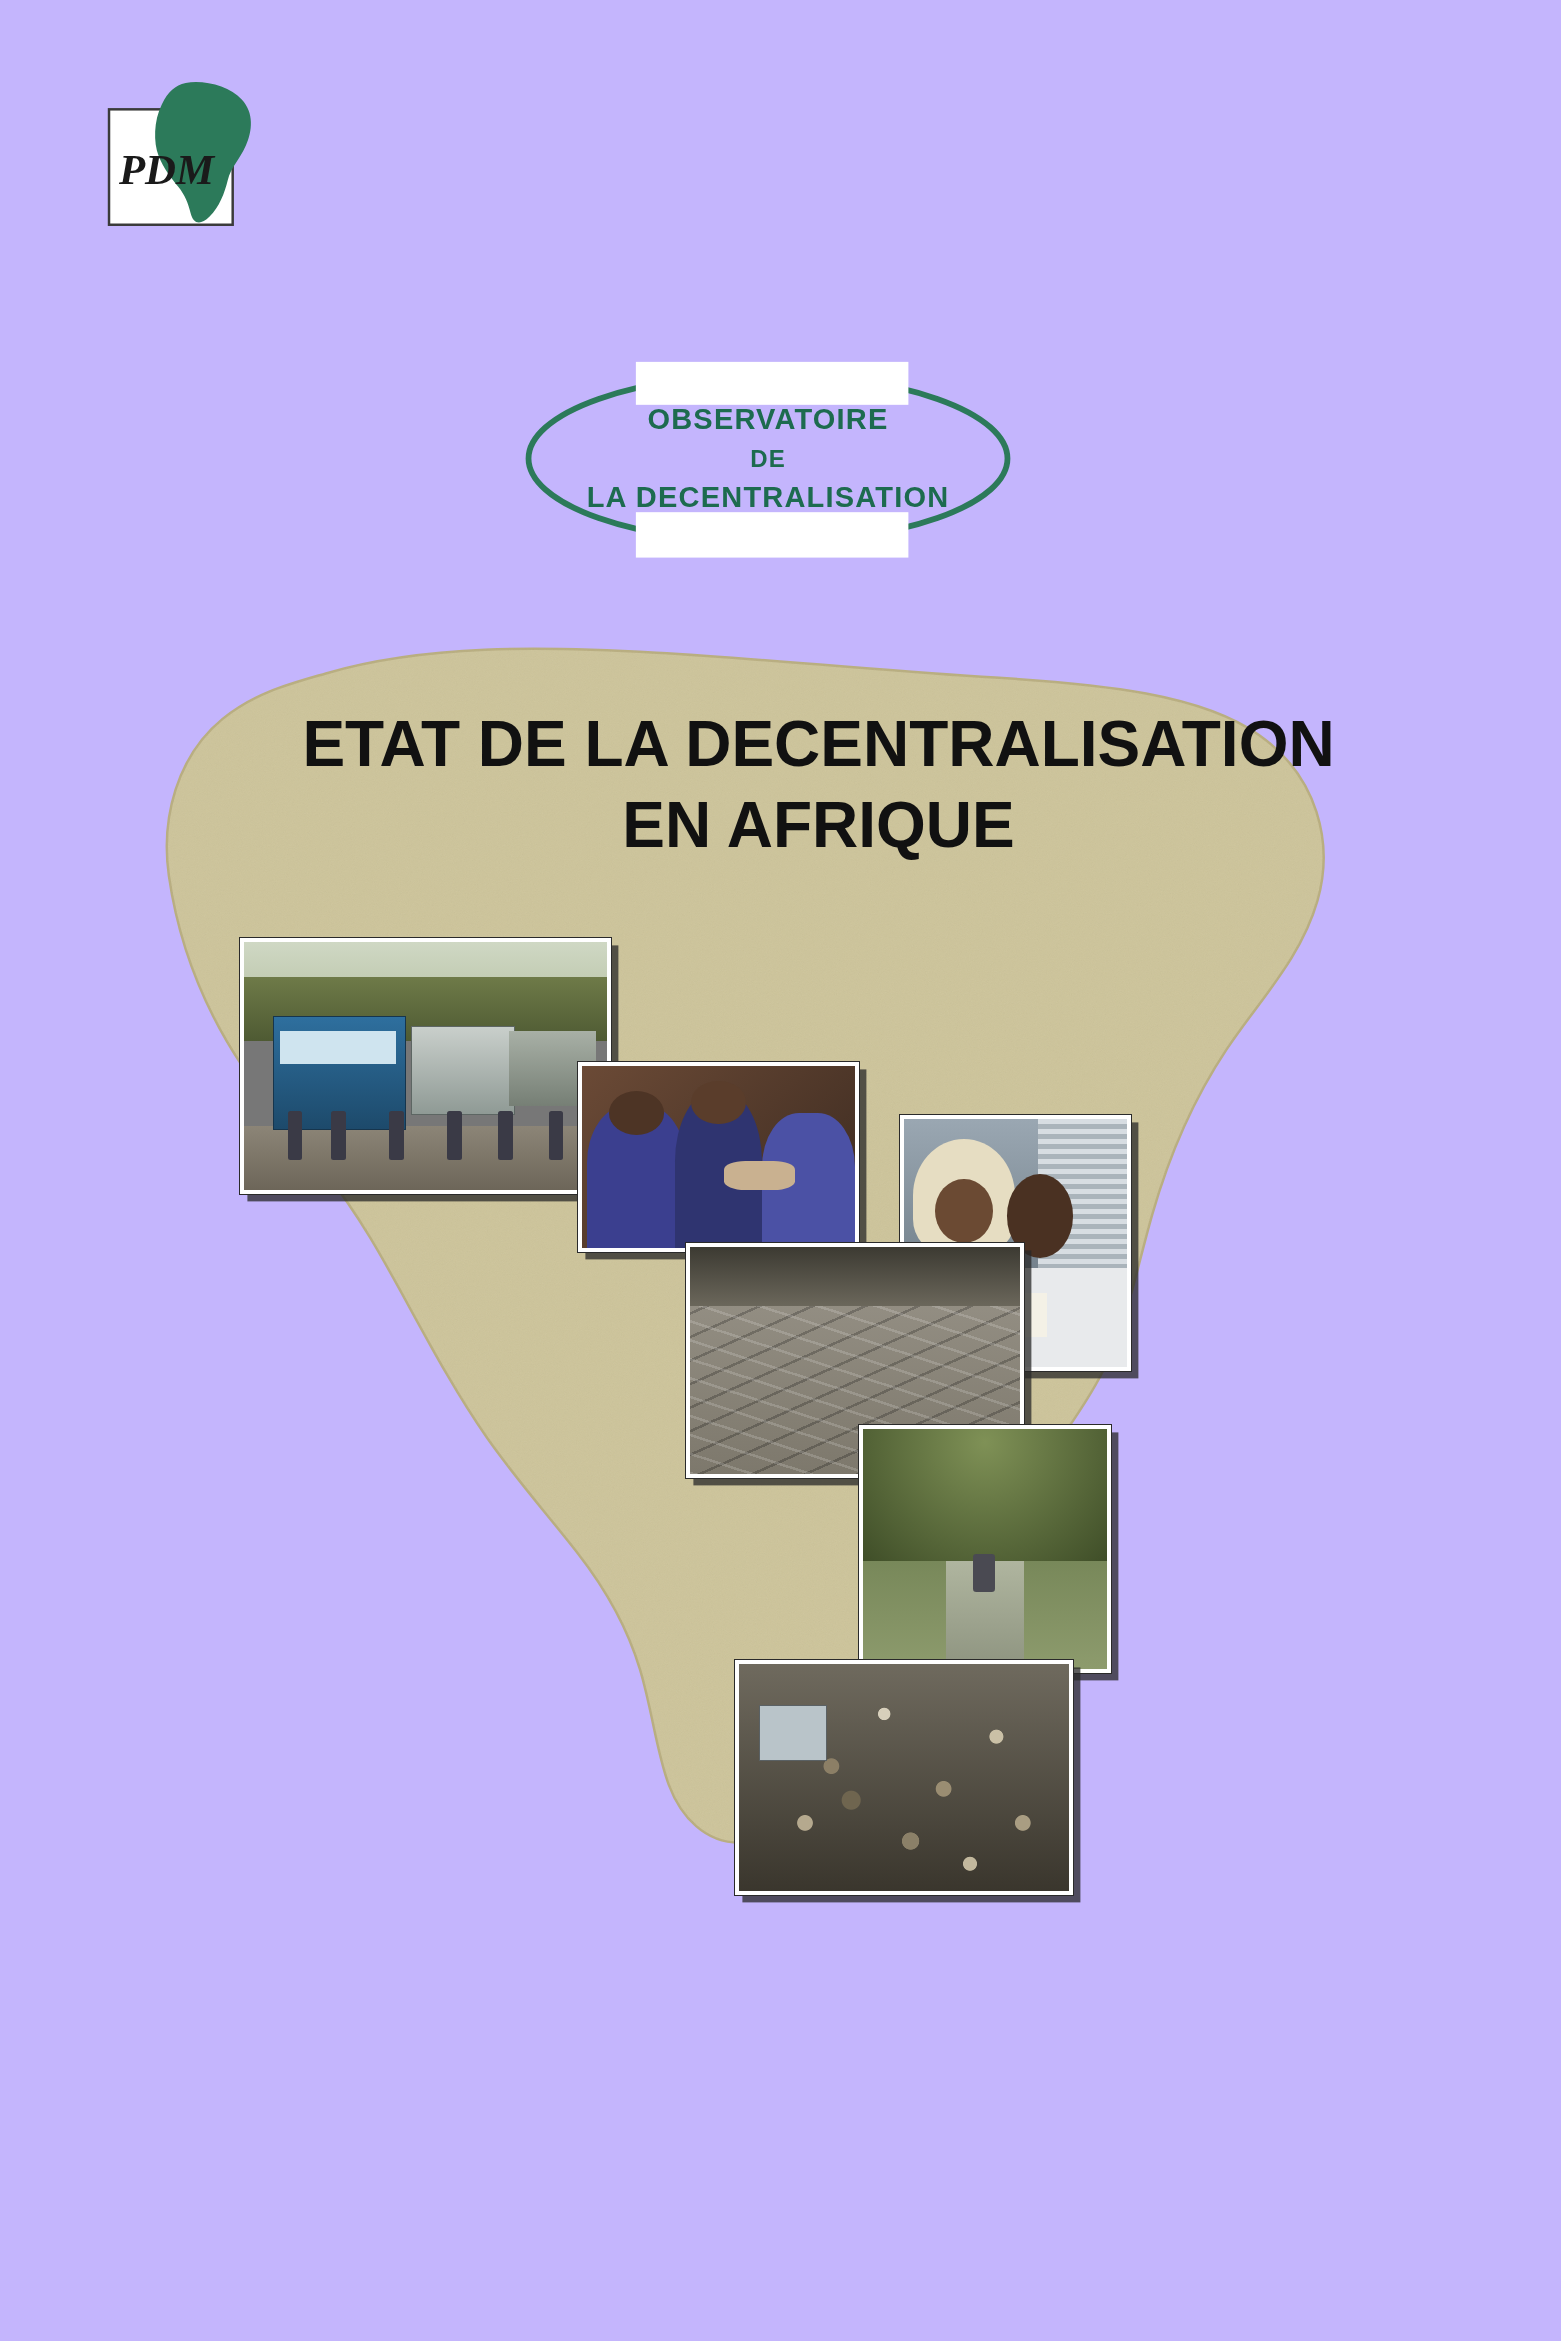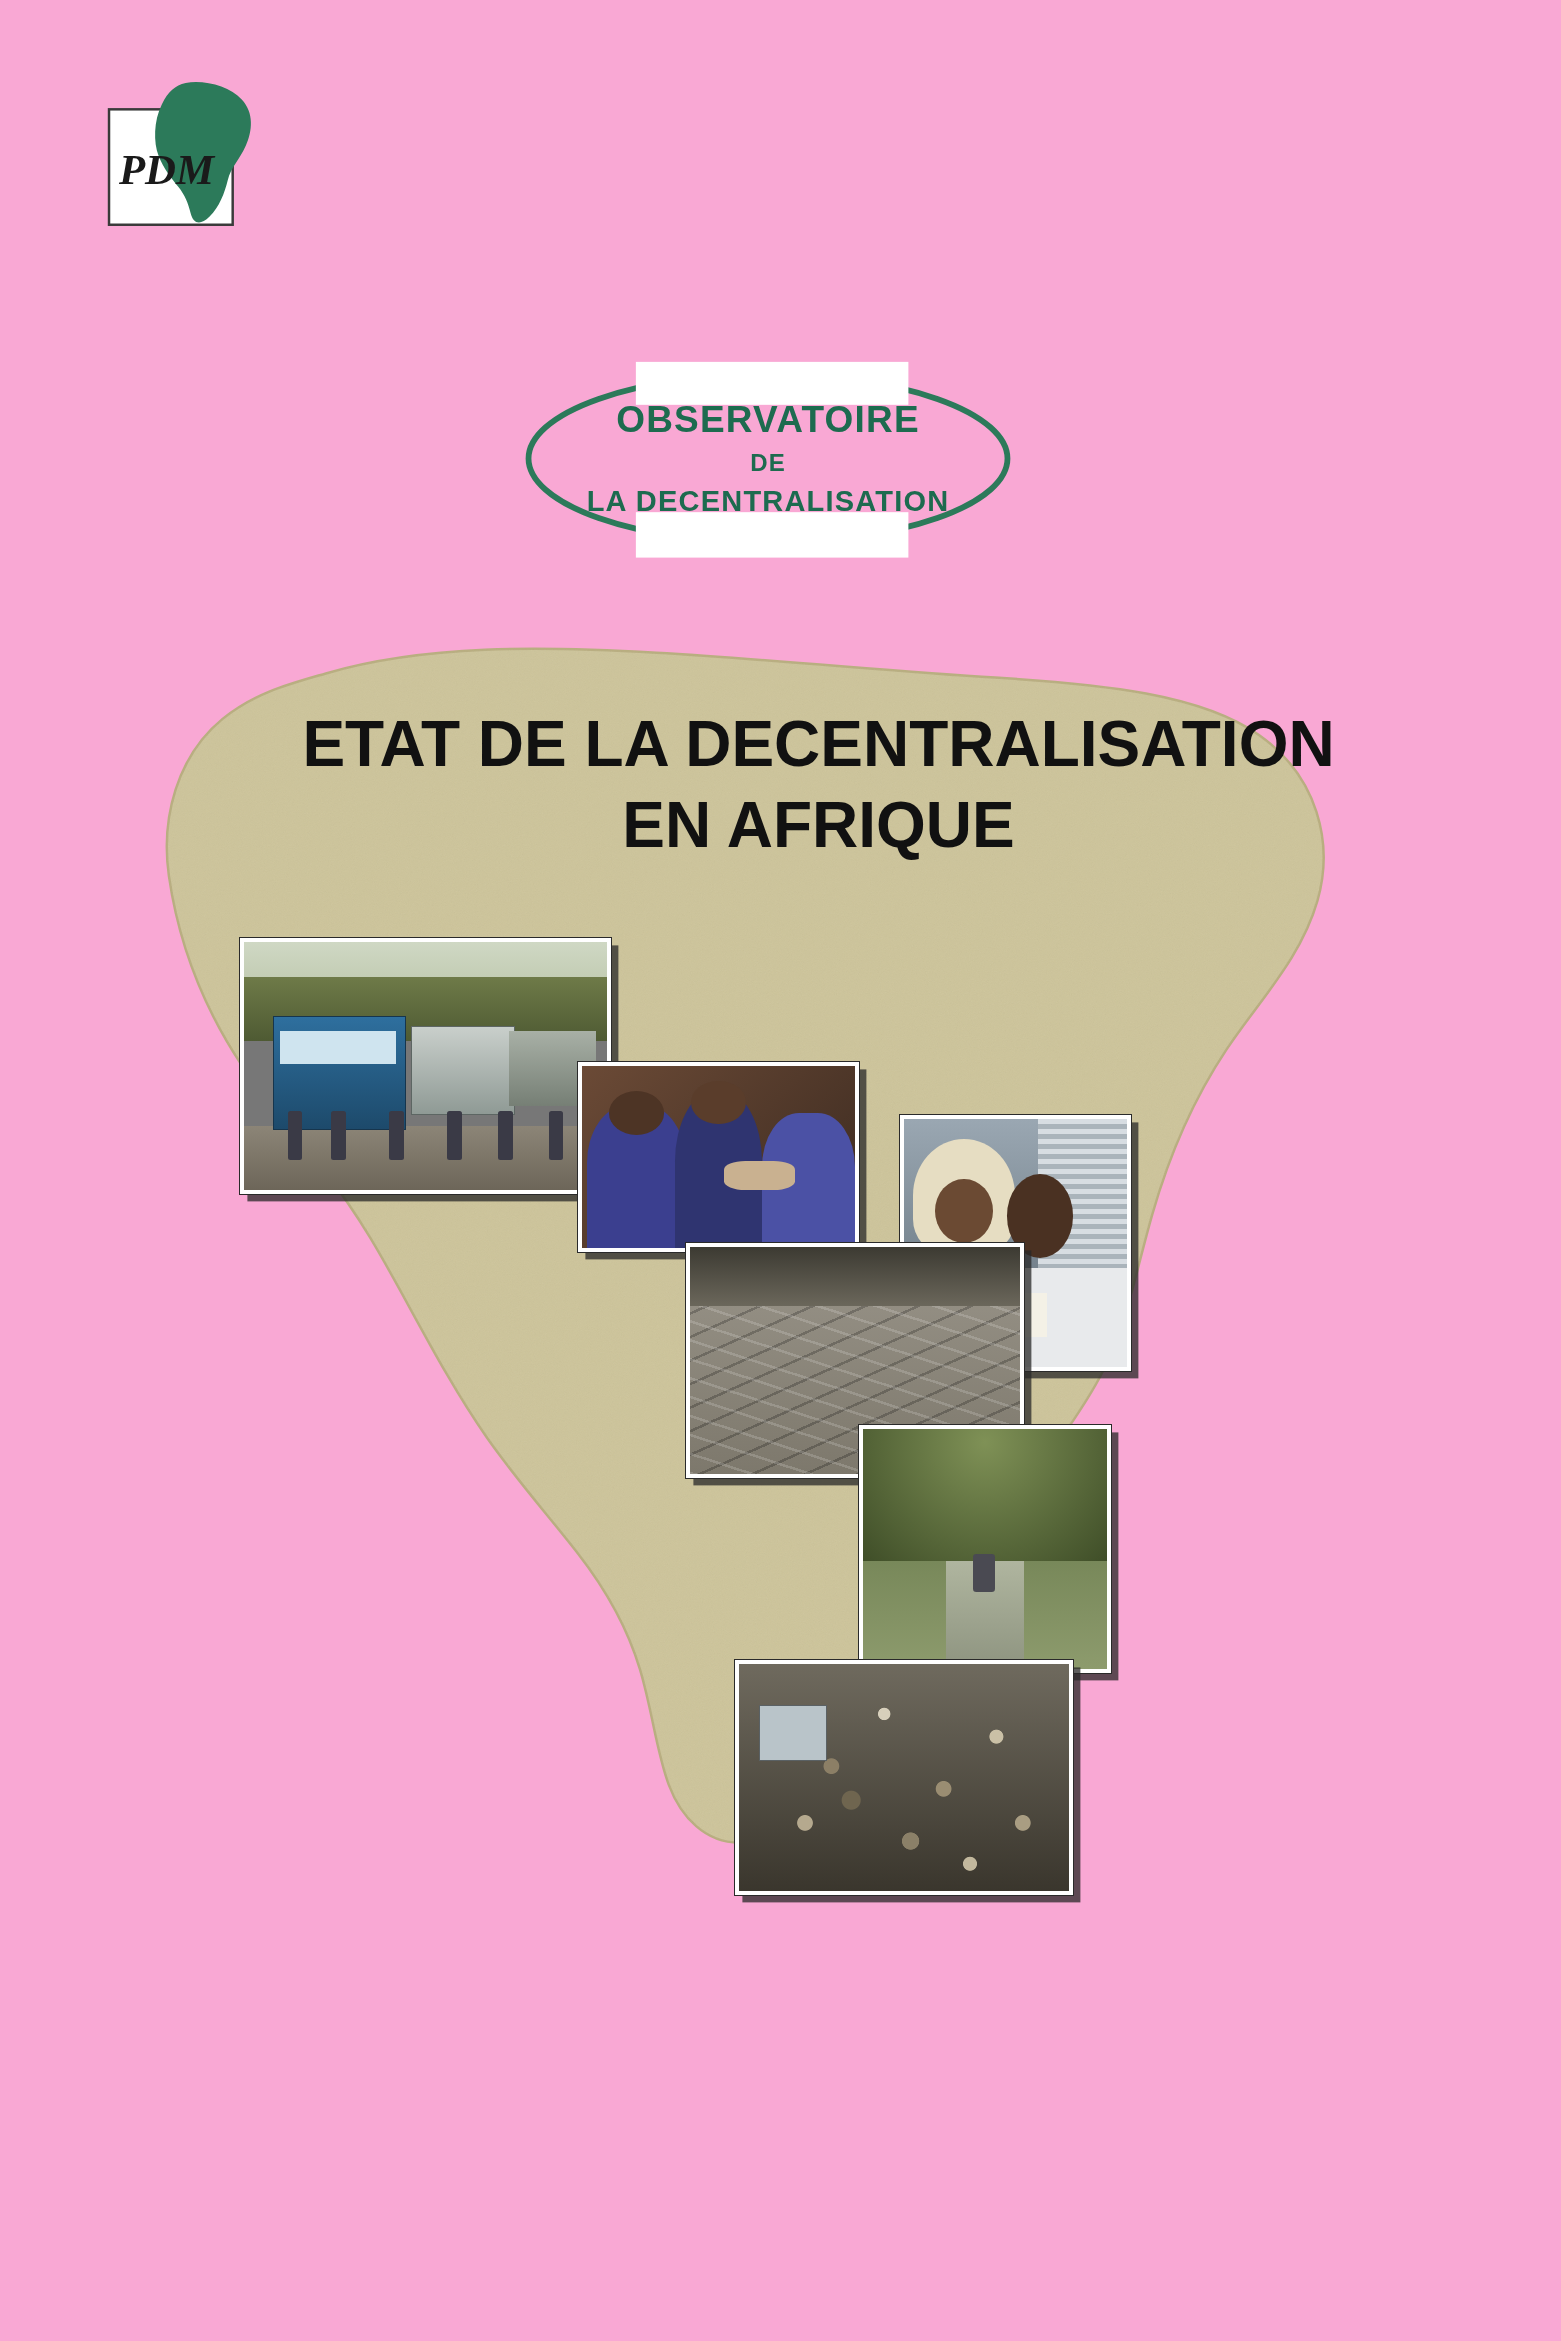--- a/index.html
+++ b/index.html
@@ -11,21 +11,21 @@
     width: 1561px;
     height: 2342px;
     position: relative;
     font-family: "Liberation Serif", serif;
     overflow: hidden;
   }
 
   .page {
     position: absolute;
     inset: 0;
-    background: #f9a8d4;
+    background: #c4b5fd;
   }
 
   
   .header {
     position: absolute;
     top: 78px;
     left: 107px;
     width: 1289px;
     height: 182px;
   }
@@ -69,21 +69,21 @@
     flex-direction: column;
     align-items: center;
     justify-content: center;
     gap: 8.3px;
     font-family: "Liberation Sans", sans-serif;
     font-weight: bold;
     color: #1d6b4f;
     font-size: 28px;
     letter-spacing: 1.2px;
   }
-  .obs-l1 { font-size: 37px; }
+  .obs-l1 { font-size: 29px; }
   .obs-l2 { font-size: 24px; }
   .obs-l3 { font-size: 29px; }
 
   
   .africa-wrap {
     position: absolute;
     top: 628px;
     left: 78px;
     width: 1413px;
     height: 1413px;

